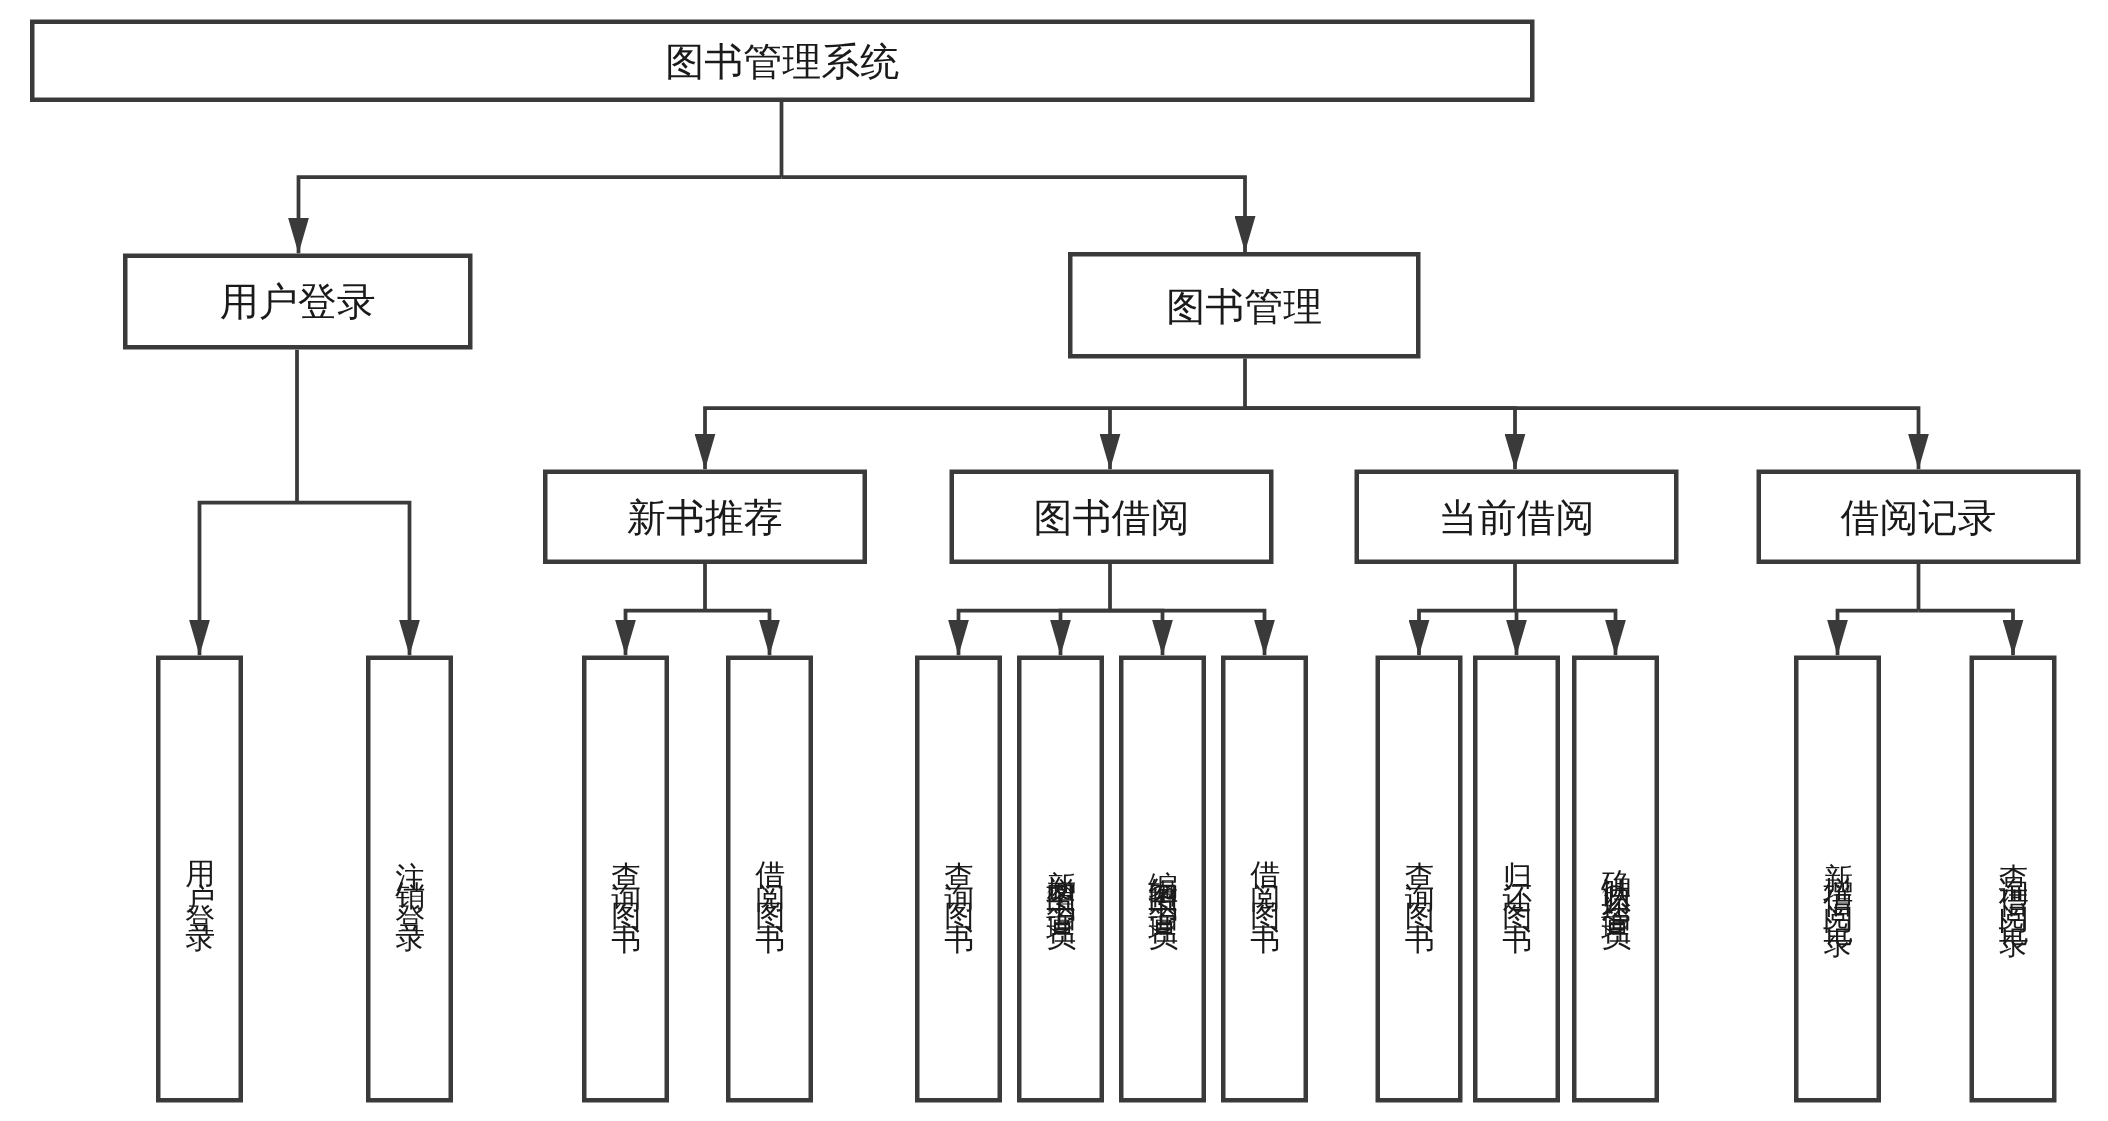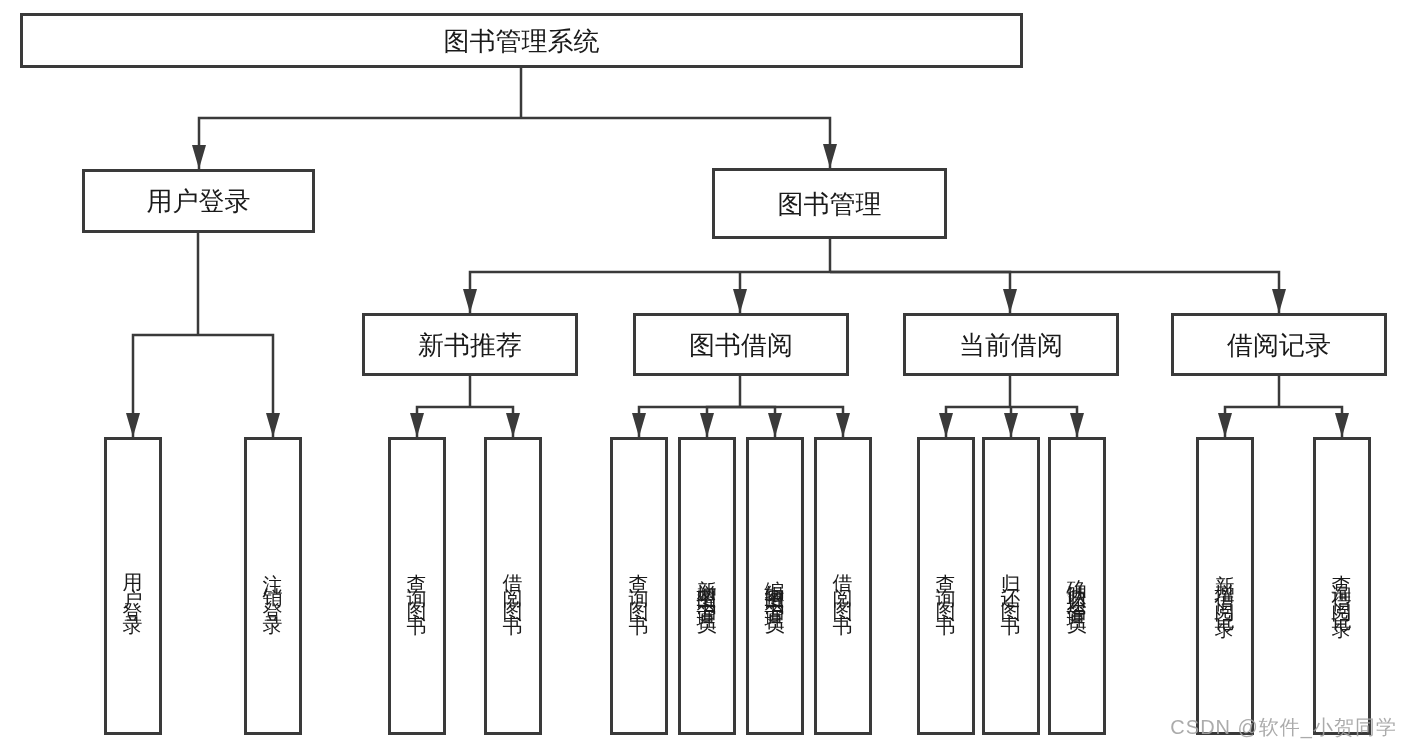--- a/index.html
+++ b/index.html
@@ -128,14 +128,13 @@
   <div class="box leaf l9" style="left:746px">编辑图书（管理员）</div>
   <div class="box leaf" style="left:814px">借阅图书</div>
 
   <div class="box leaf" style="left:917px">查询图书</div>
   <div class="box leaf" style="left:982px">归还图书</div>
   <div class="box leaf l9" style="left:1048px">确认归还（管理员）</div>
 
   <div class="box leaf l6" style="left:1196px">新增借阅记录</div>
   <div class="box leaf l6" style="left:1313px">查询借阅记录</div>
 
-  <div class="watermark">CSDN @软件_小贺同学</div>
 </div>
 
 </body></html>

